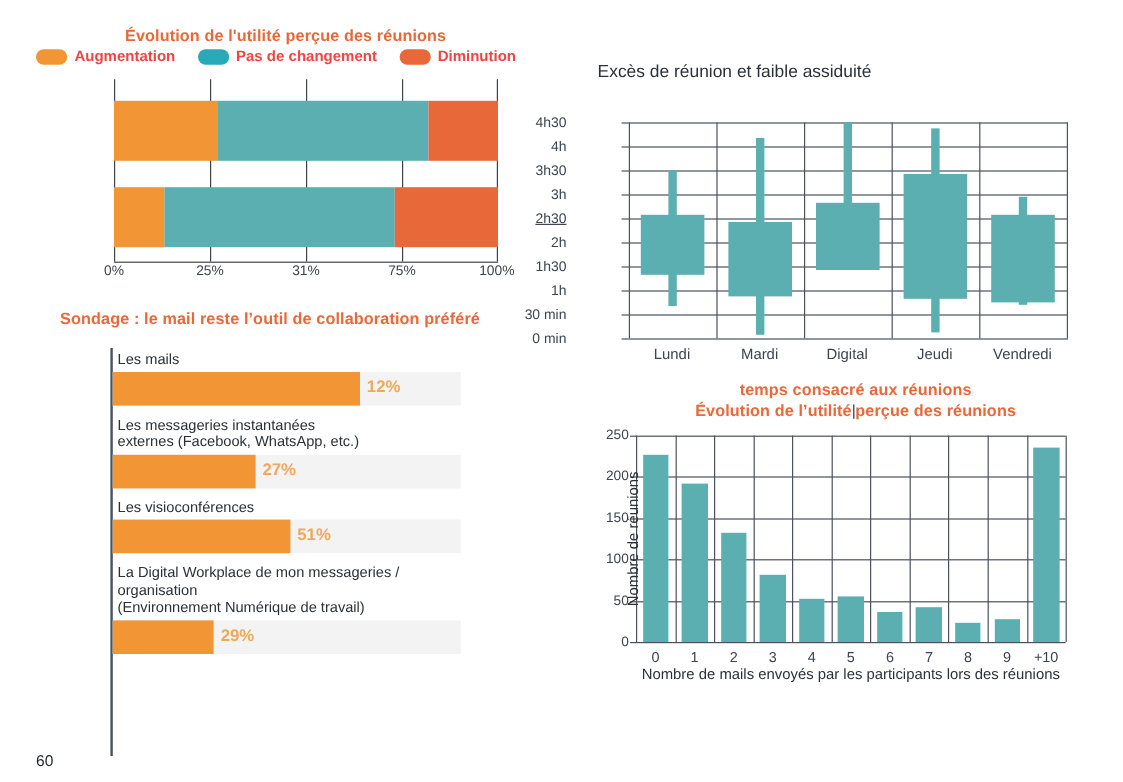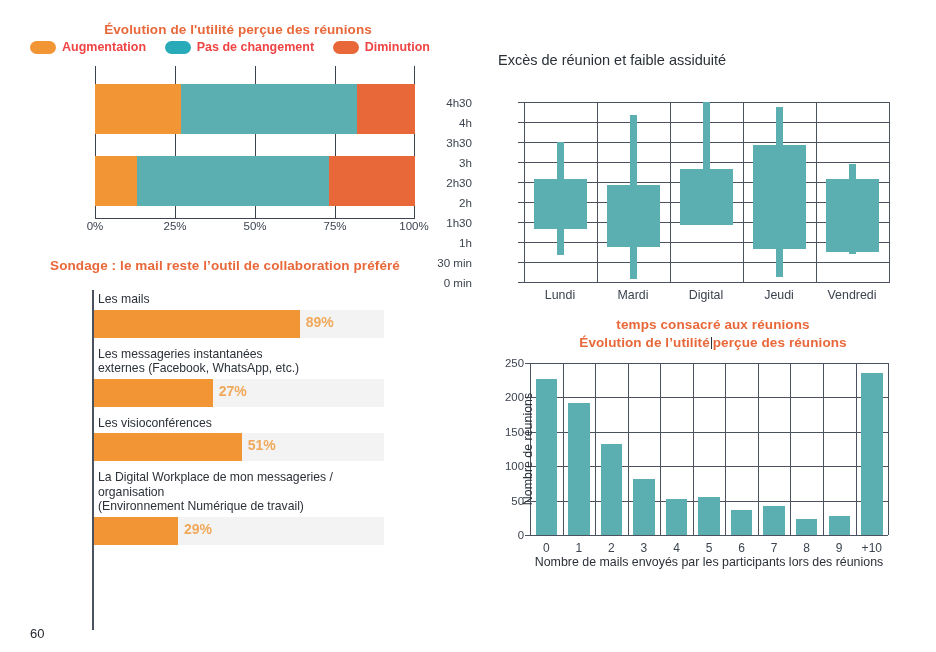--- a/index.html
+++ b/index.html
@@ -119,38 +119,38 @@
       <div class="sb-row" style="top:90px;">
         <div class="sb-seg" style="width:13%;background:#f29535;"></div>
         <div class="sb-seg" style="width:60%;background:#5cafb0;"></div>
         <div class="sb-seg" style="width:27%;background:#e8683a;"></div>
       </div>
     </div>
 
     <div class="sb-axis"></div>
     <div class="sb-tick" style="left:95px;">0%</div>
     <div class="sb-tick" style="left:175px;">25%</div>
-    <div class="sb-tick" style="left:255px;">50%</div>
+    <div class="sb-tick" style="left:255px;">31%</div>
     <div class="sb-tick" style="left:335px;">75%</div>
     <div class="sb-tick" style="left:414px;">100%</div>
   </div>
 
   <div id="survey">
     <div class="sv-title ttl-orange">Sondage : le mail reste l’outil de collaboration préféré</div>
     <div class="sv-axis"></div>
 
     <div class="sv-list">
 
       <div class="sv-item">
         <div class="sv-lbl">
           <div>Les mails</div>
         </div>
         <div class="sv-track">
           <div class="sv-fill" style="width:71%;"></div>
-          <div class="sv-val" style="left:73%;">89%</div>
+          <div class="sv-val" style="left:73%;">12%</div>
         </div>
       </div>
 
       <div class="sv-item">
         <div class="sv-lbl">
           <div>Les messageries instantanées</div>
           <div>externes (Facebook, WhatsApp, etc.)</div>
         </div>
         <div class="sv-track">
           <div class="sv-fill" style="width:41%;"></div>
@@ -208,21 +208,21 @@
       <div class="bp-ytickmark" style="top:60px;"></div>
       <div class="bp-ytickmark" style="top:40px;"></div>
       <div class="bp-ytickmark" style="top:20px;"></div>
       <div class="bp-ytickmark" style="top:0px;"></div>
 
       <div class="bp-ytick" style="top:180px;">0 min</div>
       <div class="bp-ytick" style="top:160px;">30 min</div>
       <div class="bp-ytick" style="top:140px;">1h</div>
       <div class="bp-ytick" style="top:120px;">1h30</div>
       <div class="bp-ytick" style="top:100px;">2h</div>
-      <div class="bp-ytick" style="top:80px;">2h30</div>
+      <div class="bp-ytick" style="top:80px;text-decoration:underline;">2h30</div>
       <div class="bp-ytick" style="top:60px;">3h</div>
       <div class="bp-ytick" style="top:40px;">3h30</div>
       <div class="bp-ytick" style="top:20px;">4h</div>
       <div class="bp-ytick" style="top:0px;">4h30</div>
 
       <div class="bp-vline" style="left:0px;"></div>
       <div class="bp-vline" style="left:73px;"></div>
       <div class="bp-vline" style="left:146px;"></div>
       <div class="bp-vline" style="left:219px;"></div>
       <div class="bp-vline" style="left:292px;"></div>

